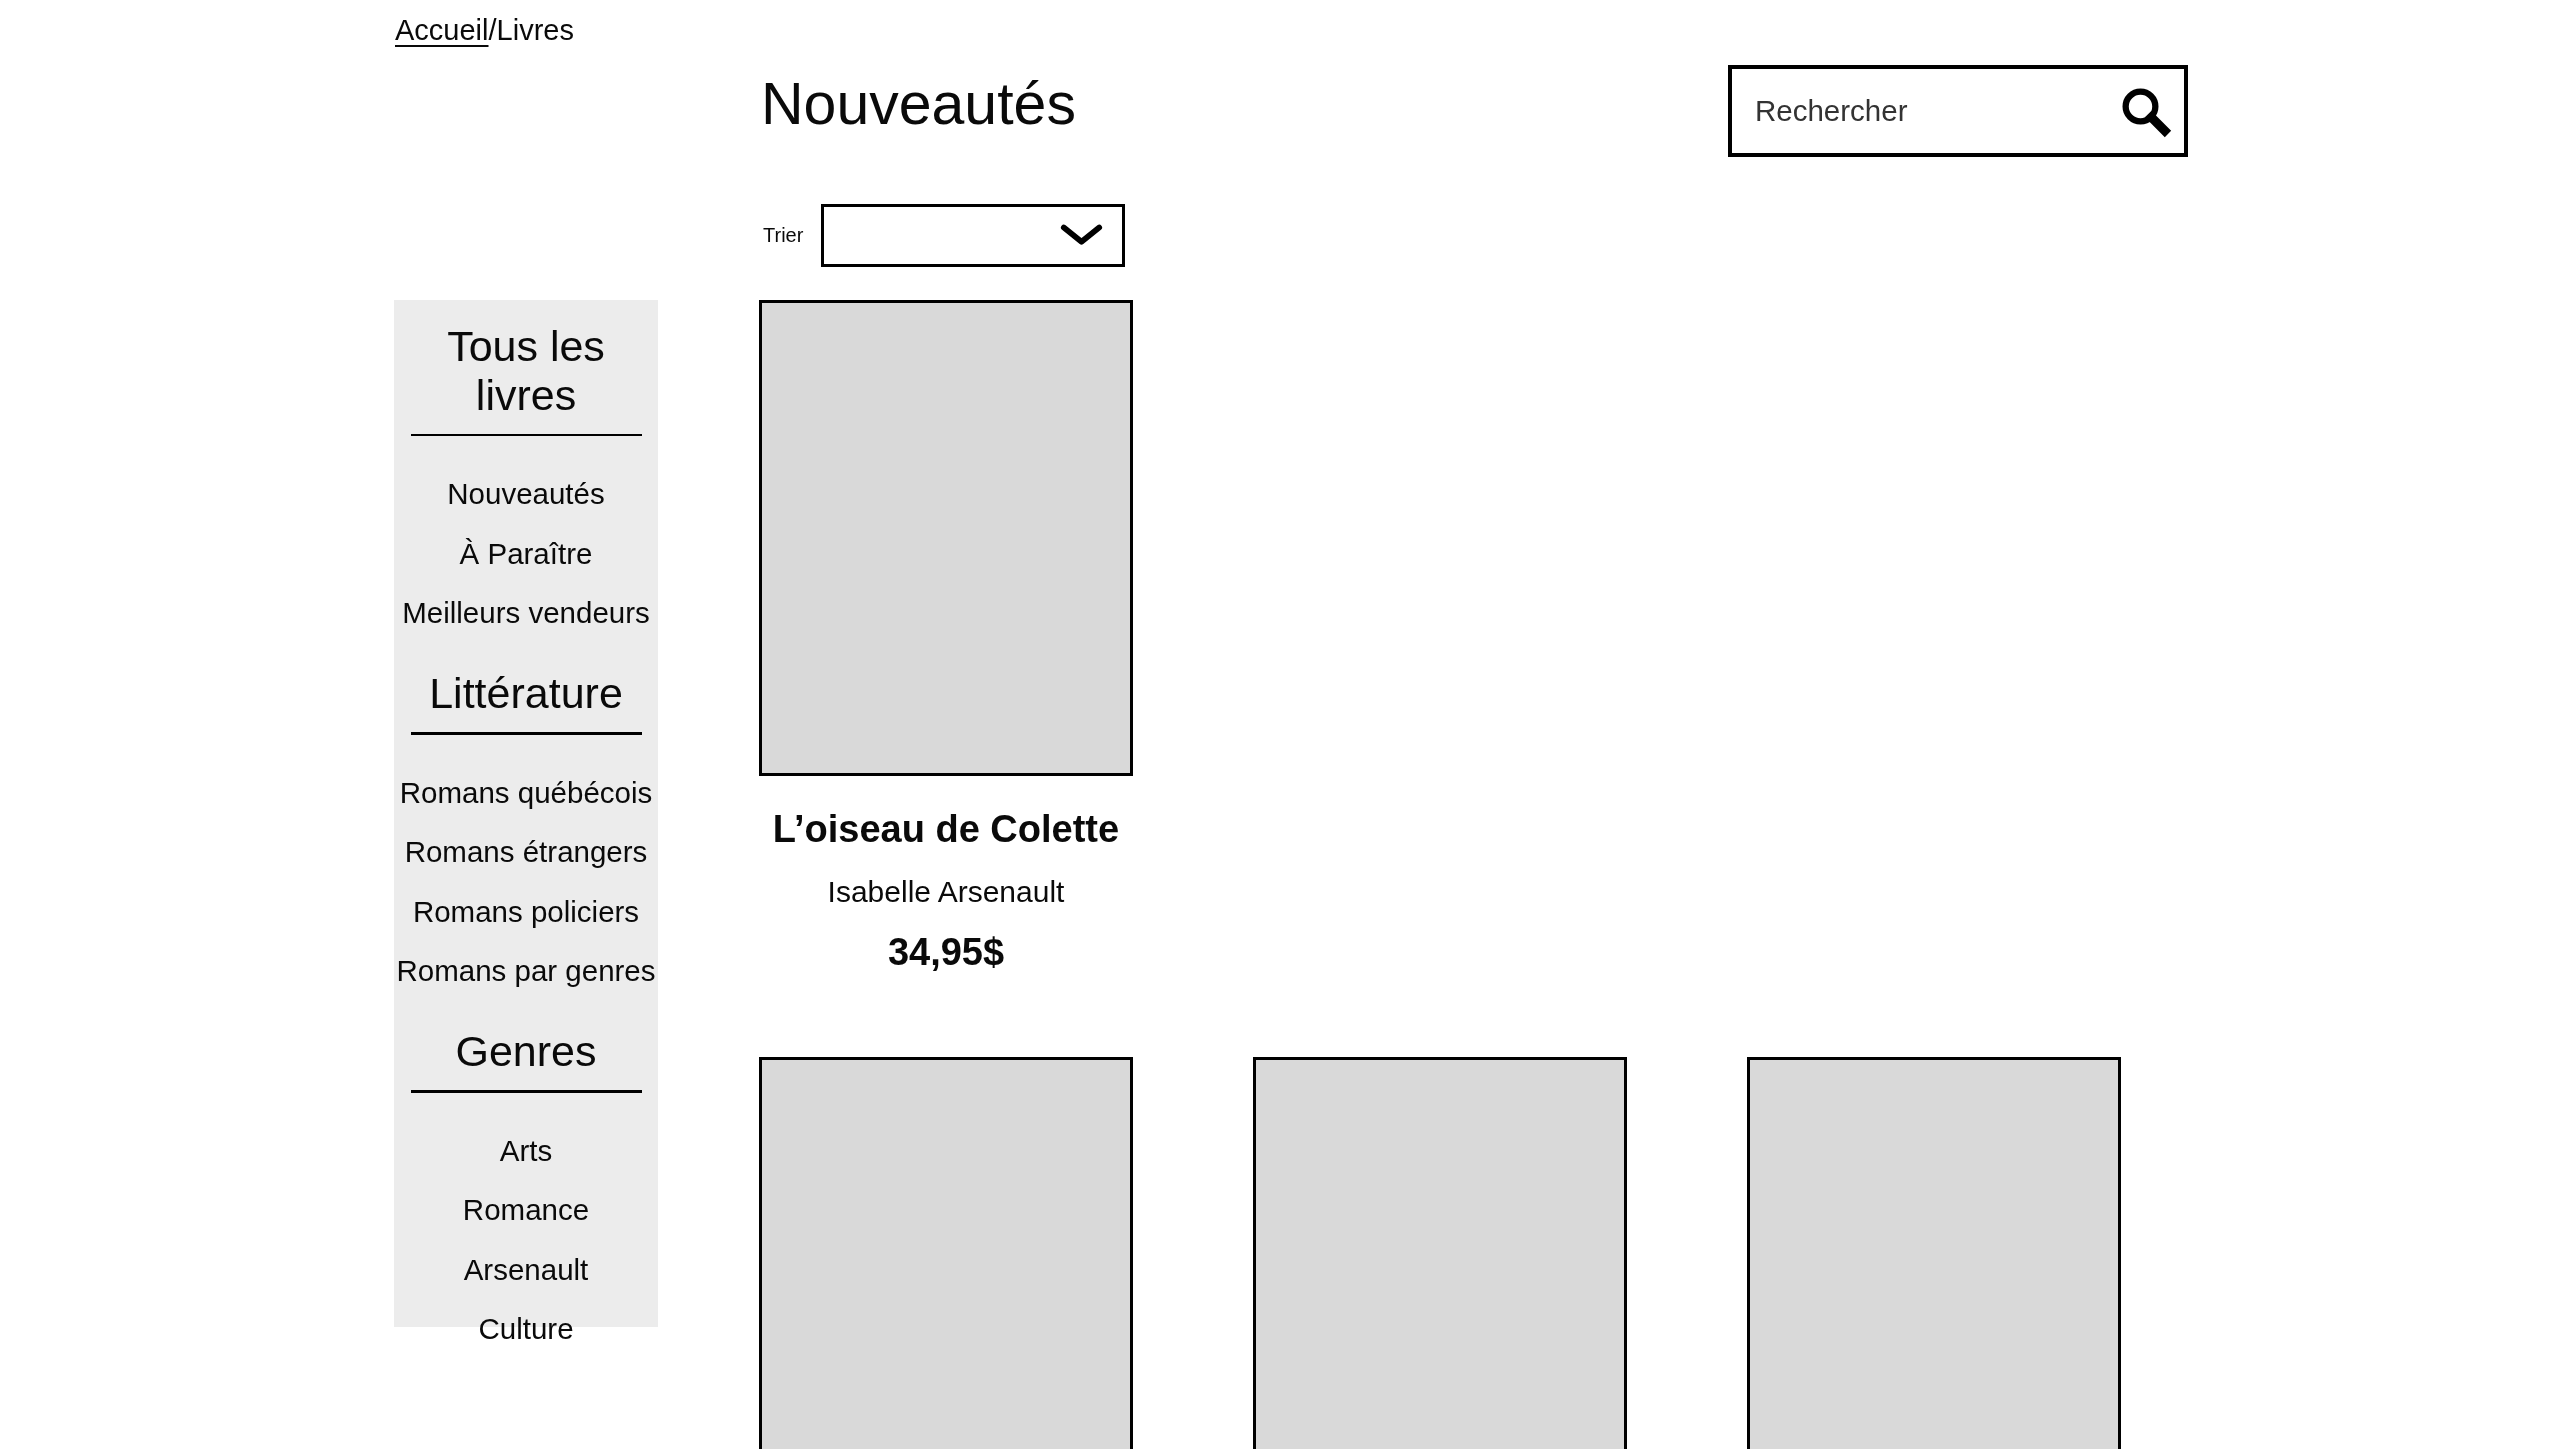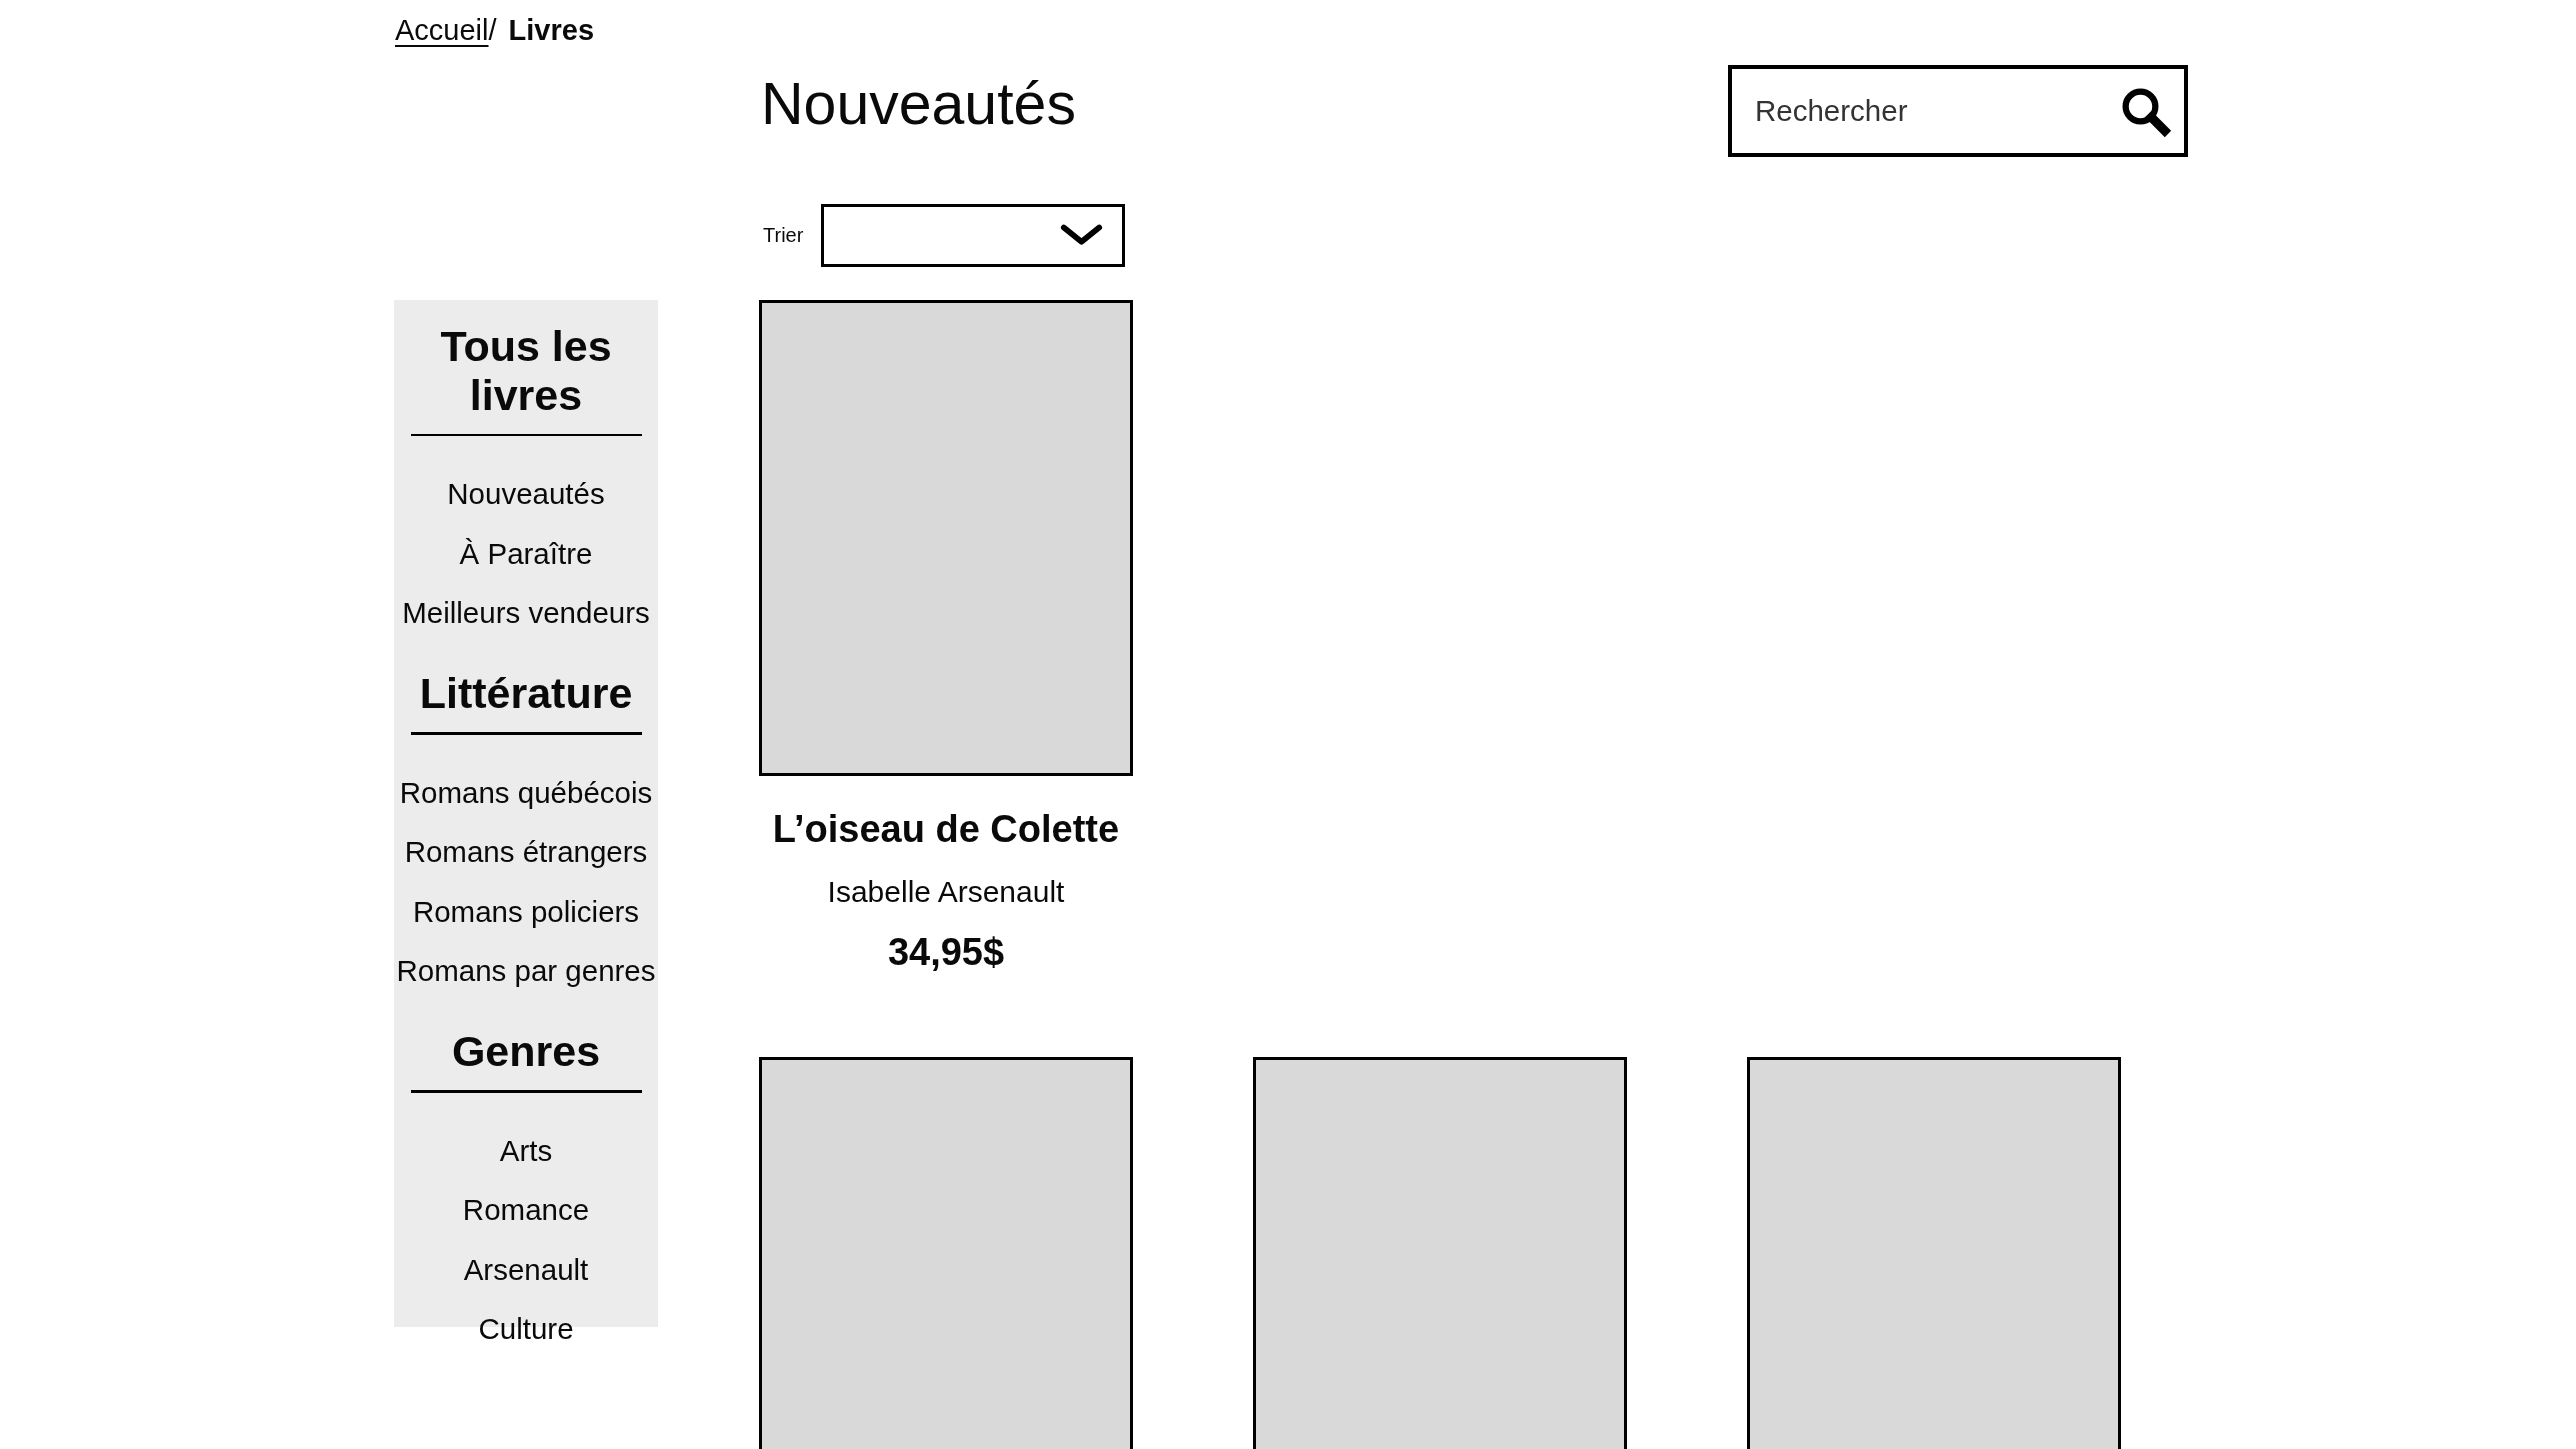--- a/index.html
+++ b/index.html
@@ -33,21 +33,21 @@
   }
   .crumb-link{
     color:var(--text);
     text-decoration:underline;
     text-decoration-thickness:2.2px;
     text-underline-offset:5.4px;
     cursor:pointer;
     font-weight:400;
   }
   .crumb-sep{font-weight:400;}
-  .crumb-current{font-weight:700;margin-left:12px;}
+  .crumb-current{font-weight:400;}
 
   
   .page-title{
     position:absolute;
     left:761px; top:75px;
     margin:0;
     font-size:59px;
     font-weight:400;
     line-height:1;
     letter-spacing:0;
@@ -117,21 +117,21 @@
     width:264px; height:1027px;
     background:var(--sidebar-bg);
     text-align:center;
     padding-top:21.5px;
   }
   .side-section{margin:0;}
   .side-section + .side-section{margin-top:41px;}
   .side-heading{
     margin:0;
     font-size:43px;
-    font-weight:700;
+    font-weight:400;
     line-height:49px;
   }
   .side-rule{
     width:231px;
     height:2.7px;
     background:var(--border);
     border:none;
     margin:14.3px auto 0 auto;
   }
   .side-list{

